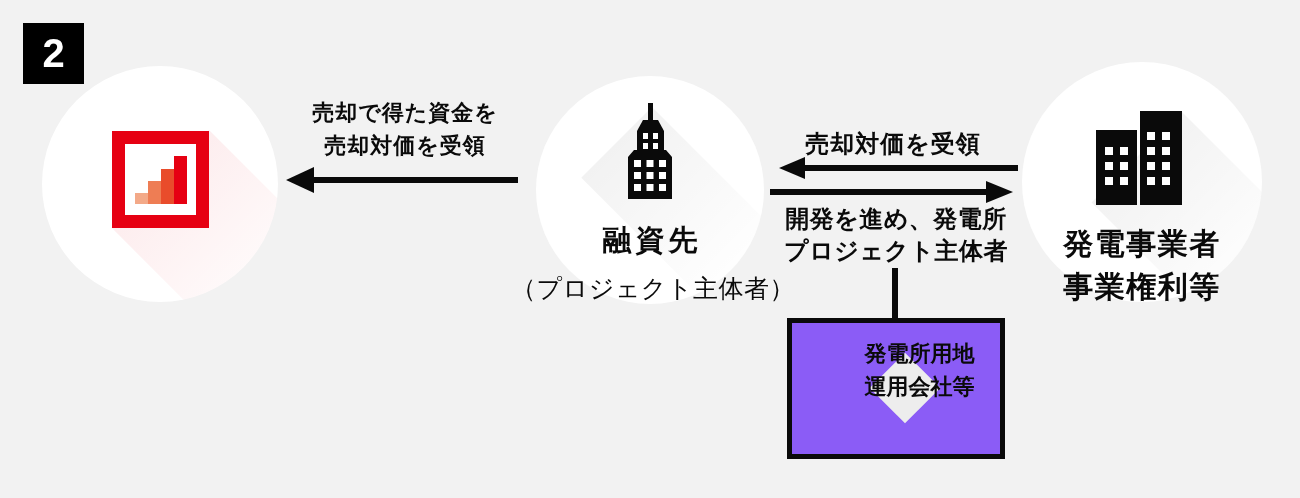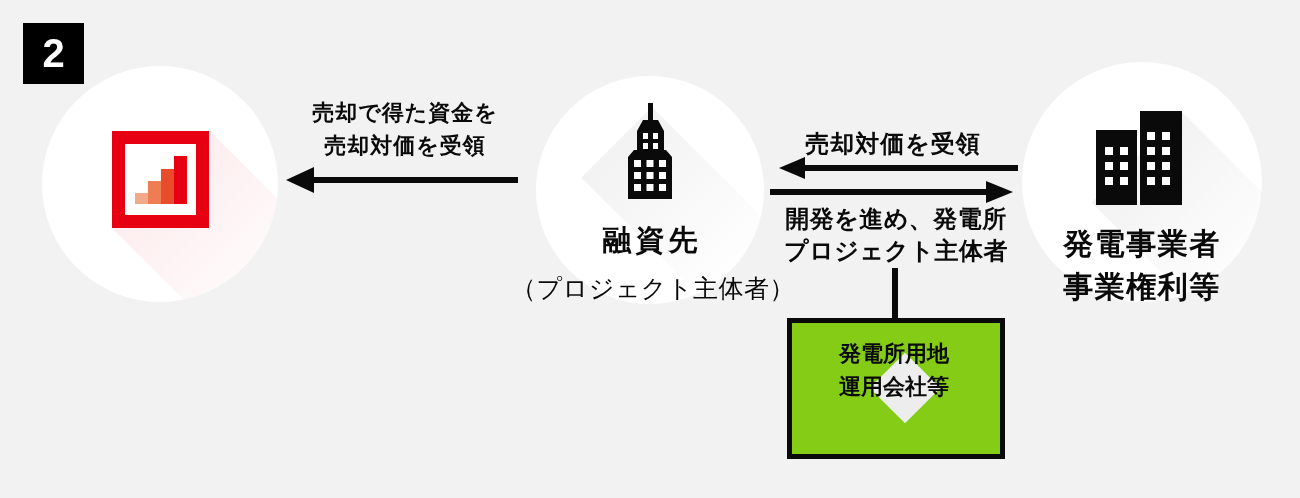--- a/index.html
+++ b/index.html
@@ -60,21 +60,21 @@
   .node-title-mid { position:absolute; left:652px; top:221px; transform:translateX(-50%);
                     font-size:29px; font-weight:bold; letter-spacing:4px; white-space:nowrap; }
   .node-sub-mid   { position:absolute; left:653px; top:272px; transform:translateX(-50%);
                     font-size:25px; font-weight:400; letter-spacing:0.5px; white-space:nowrap; }
   .node-title-right { position:absolute; left:1142px; top:222px; transform:translateX(-50%);
                       font-size:30px; font-weight:bold; letter-spacing:1.5px; line-height:43px;
                       text-align:center; white-space:nowrap; }
   
   .asset-box {
     position:absolute; left:787px; top:318px; width:218px; height:141px;
-    box-sizing:border-box; background:#84cc16; border:5px solid var(--ink,#0a0a0a); overflow:hidden;
+    box-sizing:border-box; background:#8b5cf6; border:5px solid var(--ink,#0a0a0a); overflow:hidden;text-align:center;
   }
   .box-diamond { position:absolute; left:88px; top:40px; width:50px; height:50px;
                  background:#ededed; transform:rotate(45deg); }
   .asset-text { position:relative; margin:14px 0 0 47px; font-size:22px; font-weight:bold;
                 line-height:33px; white-space:nowrap; }
 </style>
 </head>
 <body>
 
 <div class="stage">

